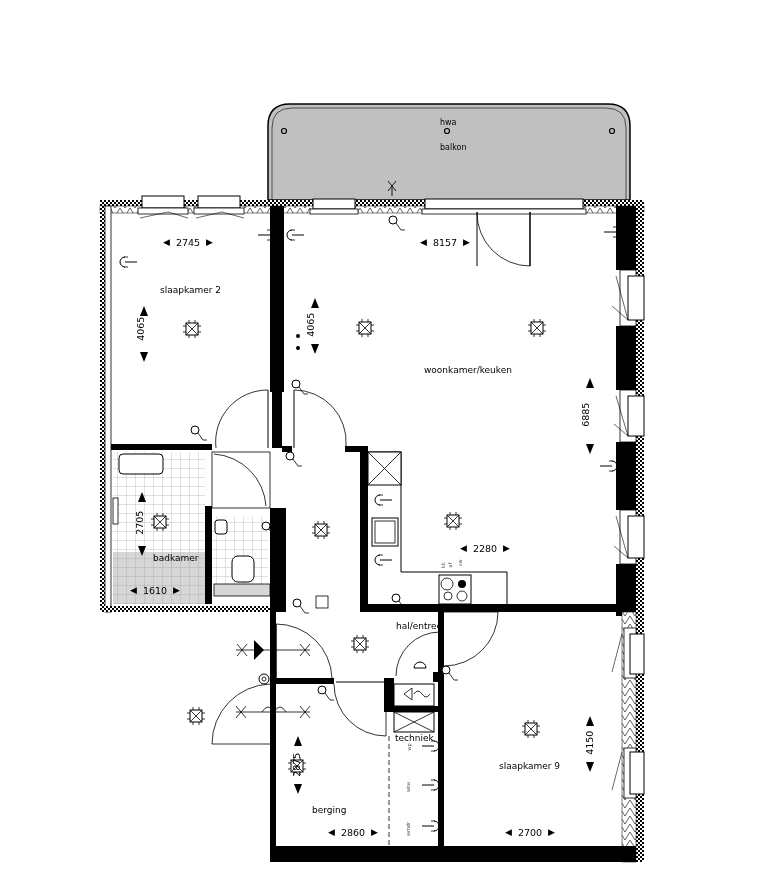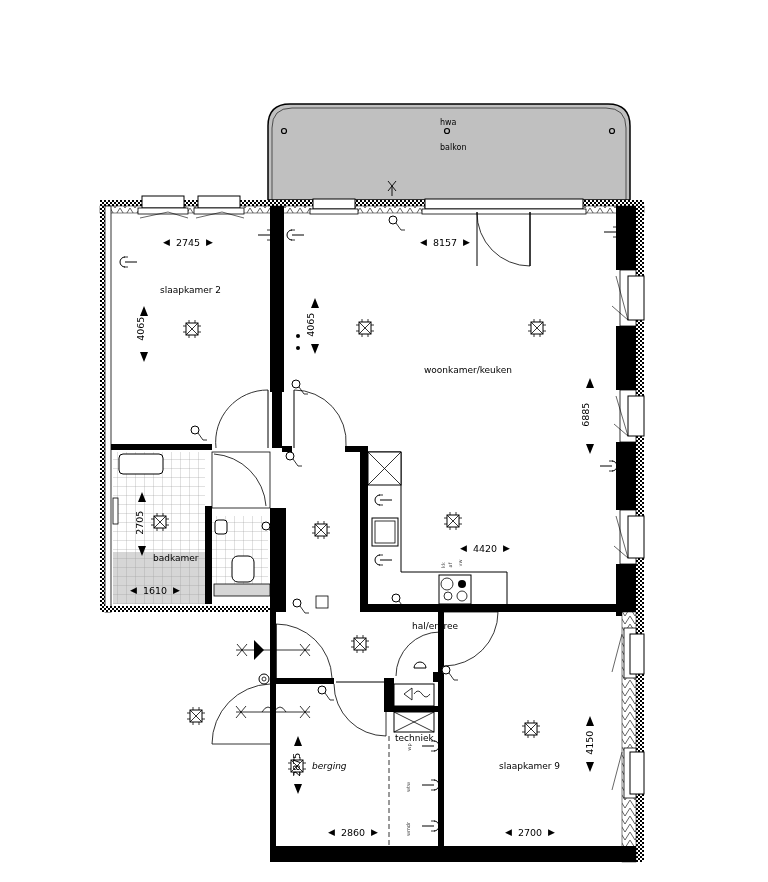--- a/index.html
+++ b/index.html
@@ -260,35 +260,35 @@
 <div class="lbl" style="left:424px;top:350px;margin-top:16px;">woonkamer/keuken</div>
 <div class="dim" style="left:420px;top:238px;">
     <span class="arr">◀</span>
     <span>8157</span>
     <span class="arr">▶</span>
   </div>
 <div class="vdim" style="left:299px;top:320px;">4065</div>
 <div class="vdim" style="left:574px;top:410px;">6885</div>
 <div class="dim" style="left:460px;top:544px;">
     <span class="arr">◀</span>
-    <span>4420</span>
+    <span>2280</span>
     <span class="arr">▶</span>
   </div>
 
 <div class="lbl" style="left:153px;top:554px;">badkamer</div>
 <div class="dim" style="left:130px;top:586px;">
     <span class="arr">◀</span>
     <span>1610</span>
     <span class="arr">▶</span>
   </div>
 <div class="vdim" style="left:128px;top:518px;">2705</div>
 
-<div class="lbl" style="left:375px;top:622px;padding-left:37px;">hal/entree</div>
-
-<div class="lbl" style="left:312px;top:762px;font-style:italic;">berging</div>
+<div class="lbl" style="left:359px;top:622px;padding-left:37px;">hal/entree</div>
+
+<div class="lbl" style="left:312px;top:806px;">berging</div>
 <div class="dim" style="left:328px;top:828px;">
     <span class="arr">◀</span>
     <span>2860</span>
     <span class="arr">▶</span>
   </div>
 <div class="vdim" style="left:285px;top:760px;">2875</div>
 
 <div class="lbl" style="left:395px;top:734px;">techniek</div>
 <div class="tiny" style="left:405px;top:744px;">wp</div>
 <div class="tiny" style="left:403px;top:784px;">wtw</div>

